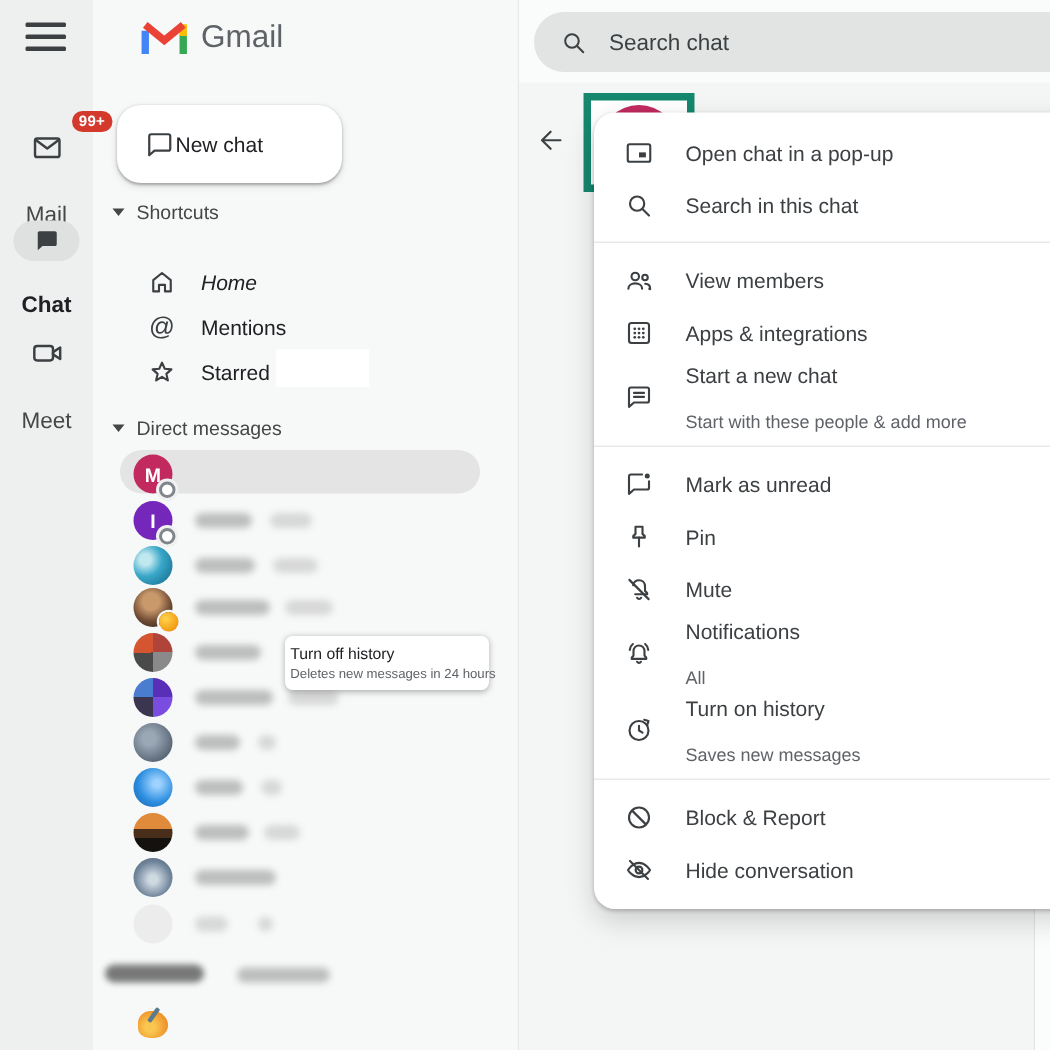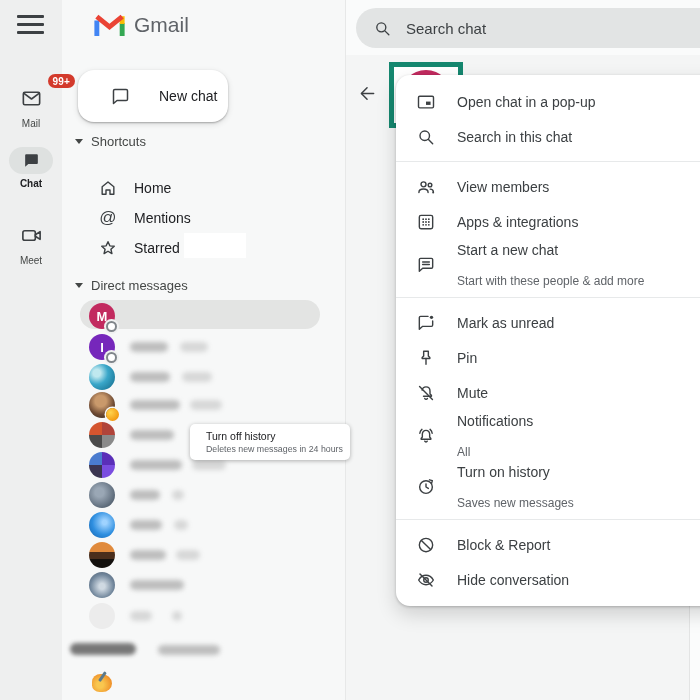--- a/index.html
+++ b/index.html
@@ -5,32 +5,32 @@
   * { margin:0; padding:0; box-sizing:border-box; }
   html,body { width:700px; height:700px; }
   body { font-family:"Liberation Sans", sans-serif; background:#f6f7f7; }
   #app { position:relative; width:700px; height:700px; overflow:hidden; background:#f7f8f8; }
 
   
   .rail { position:absolute; left:0; top:0; width:62px; height:700px; background:#eeefef; z-index:3; }
   .hamburger { position:absolute; left:17px; top:15px; width:27px; height:20px; cursor:pointer; }
   .hamburger span { display:block; height:2.6px; background:#3c4043; border-radius:1px; margin-bottom:5.4px; }
   .rail-item { position:absolute; left:0; width:62px; text-align:center; }
-  .rail-label { font-size:10px; color:#444746; margin-top:4px; }
+  .rail-label { font-size:15px; color:#444746; margin-top:20px; }
   .rail-label.active { color:#202124; font-weight:bold; }
   .rail-icon { display:inline-flex; align-items:flex-end; justify-content:center; height:26px; }
   .chat-pill { display:inline-flex; align-items:center; justify-content:center; width:44px; height:27px; border-radius:14px; background:#dee1e0; }
   .badge { position:absolute; left:28px; top:-10px; background:#d33a2c; color:#fff; font-size:10px; font-weight:bold; padding:1.5px 5px; border-radius:9px; letter-spacing:.2px; }
 
   
   .sidebar { position:absolute; left:62px; top:0; width:283px; height:700px; background:#f7f8f8; z-index:2; }
   .logo-row { position:absolute; left:32px; top:13px; display:flex; align-items:center; gap:9px; }
   .logo-text { font-size:21px; color:#5f6368; }
   .new-chat-btn { position:absolute; left:16px; top:70px; width:150px; height:52px; background:#fff; border-radius:16px;
-      box-shadow:0 1px 2px rgba(0,0,0,.28), 0 2px 6px rgba(0,0,0,.12); display:flex; align-items:center; padding-left:32px; gap:28px; cursor:pointer; }
+      box-shadow:0 1px 2px rgba(0,0,0,.28), 0 2px 6px rgba(0,0,0,.12); display:flex; align-items:center; padding-left:18px; gap:0; cursor:pointer; }
   .new-chat-label { font-size:14px; color:#202124; }
   .section-header { position:absolute; left:13px; display:flex; align-items:center; gap:8px; font-size:13px; color:#444746; cursor:pointer; }
   .tri { width:0; height:0; border-left:4.5px solid transparent; border-right:4.5px solid transparent; border-top:5.5px solid #444746; }
   .shortcut-row { position:absolute; left:0; width:283px; height:28px; display:flex; align-items:center; padding-left:36px; gap:16px; cursor:pointer; }
   .shortcut-label { font-size:14px; color:#202124; }
   .redact-box { position:absolute; left:122px; top:233px; width:62px; height:25px; background:#ffffff; }
 
   .dm-row { position:absolute; left:0; width:283px; height:28px; }
   .dm-selected-pill { position:absolute; left:18px; top:300px; width:240px; height:29px; background:#e3e4e3; border-radius:15px; }
   .avatar { position:absolute; left:27px; top:1px; width:26px; height:26px; border-radius:50%; display:flex; align-items:center; justify-content:center;
@@ -52,22 +52,22 @@
   .av-p8 { background:radial-gradient(circle at 60% 40%, #9fd3ff 10%, #2f8fe0 55%, #1565b0 95%); }
   .av-p9 { background:linear-gradient(180deg, #e08a3c 0 40%, #4a2e1c 40% 65%, #14110e 65%); }
   .av-p10{ background:radial-gradient(circle at 50% 55%, #cfd9e2 15%, #72879c 60%, #4c5d70 95%); }
   .av-p11{ background:#ececec; }
   .scribble { position:absolute; height:12px; border-radius:6px; background:#4d4d4d; filter:blur(2.2px); opacity:.75; }
   .orange-glyph { position:absolute; left:30px; width:20px; height:18px; border-radius:45% 55% 50% 40%;
                   background:radial-gradient(circle at 40% 60%, #f9c74f 20%, #f0932b 70%, #d9822b); }
   .orange-glyph::after { content:""; position:absolute; left:9px; top:-3px; width:2.5px; height:11px; background:#5b7a8c; transform:rotate(35deg); border-radius:1px; }
 
   
-  .tooltip { position:absolute; left:128px; top:424px; width:160px; height:36px; background:#fff; border-radius:5px;
-             box-shadow:0 1px 4px rgba(0,0,0,.3); display:flex; align-items:center; gap:7px; padding:0 8px 0 9px; z-index:5; }
+  .tooltip { position:absolute; left:128px; top:424px; width:136px; height:36px; background:#fff; border-radius:5px;
+             box-shadow:0 1px 4px rgba(0,0,0,.3); display:flex; align-items:center; gap:7px; padding:0 8px 0 9px; z-index:5;justify-content:center; }
   .tooltip-title { font-size:10.5px; color:#202124; }
   .tooltip-sub { font-size:8.8px; color:#5f6368; margin-top:1.5px; white-space:nowrap; }
 
   
   .main { position:absolute; left:345px; top:0; width:355px; height:700px; background:#f4f5f5; border-left:1px solid #e7e8e8; }
   .topstrip { position:absolute; left:0; top:0; width:355px; height:55px; background:#fafbfb; }
   .search-pill { position:absolute; left:10px; top:8px; right:-24px; height:40px; border-radius:21px; background:#e2e4e4;
                  display:flex; align-items:center; padding-left:17px; gap:14px; }
   .search-input { border:none; outline:none; background:transparent; font-size:15px; color:#3c4043; font-family:"Liberation Sans",sans-serif; width:220px; }
   .search-input::placeholder { color:#3c4043; opacity:1; }
@@ -160,21 +160,21 @@
           <path class="icon-stroke" d="M4 5.5C4 4.7 4.7 4 5.5 4h13c.8 0 1.5.7 1.5 1.5v9.5c0 .8-.7 1.5-1.5 1.5H8l-4 3.5z"></path>
         </svg>
       <span class="new-chat-label">New chat</span>
     </div>
 
     <div class="section-header" style="top:134px;">
       <span class="tri"></span>
       <span>Shortcuts</span>
     </div>
 
-    <div class="shortcut-row" style="top:174px;">
+    <div class="shortcut-row" style="top:174px;font-style:italic;">
       <svg width="20" height="20" viewBox="0 0 24 24">
           <path class="icon-stroke" d="M5 10.5L12 4.8l7 5.7V19.5h-4.6v-5.2H9.6v5.2H5z"></path>
         </svg>
       <span class="shortcut-label">Home</span>
     </div>
     <div class="shortcut-row" style="top:204px;">
       <span style="font-size:17px;color:#3c4043;width:20px;text-align:center;">@</span>
       <span class="shortcut-label">Mentions</span>
     </div>
     <div class="shortcut-row" style="top:234px;">

